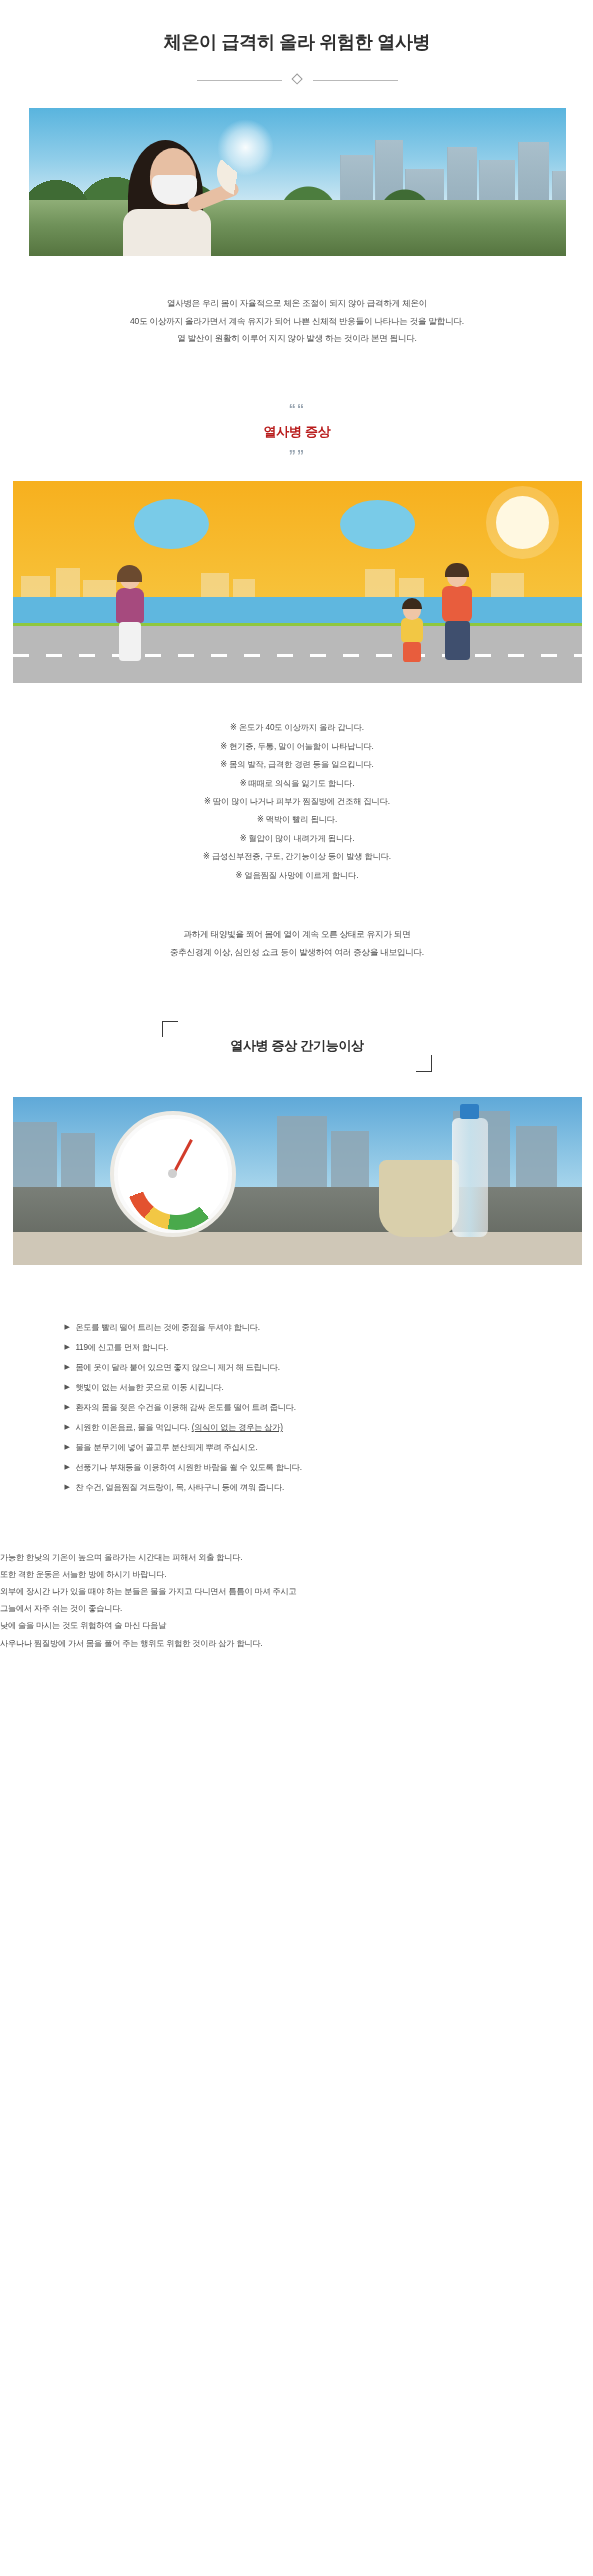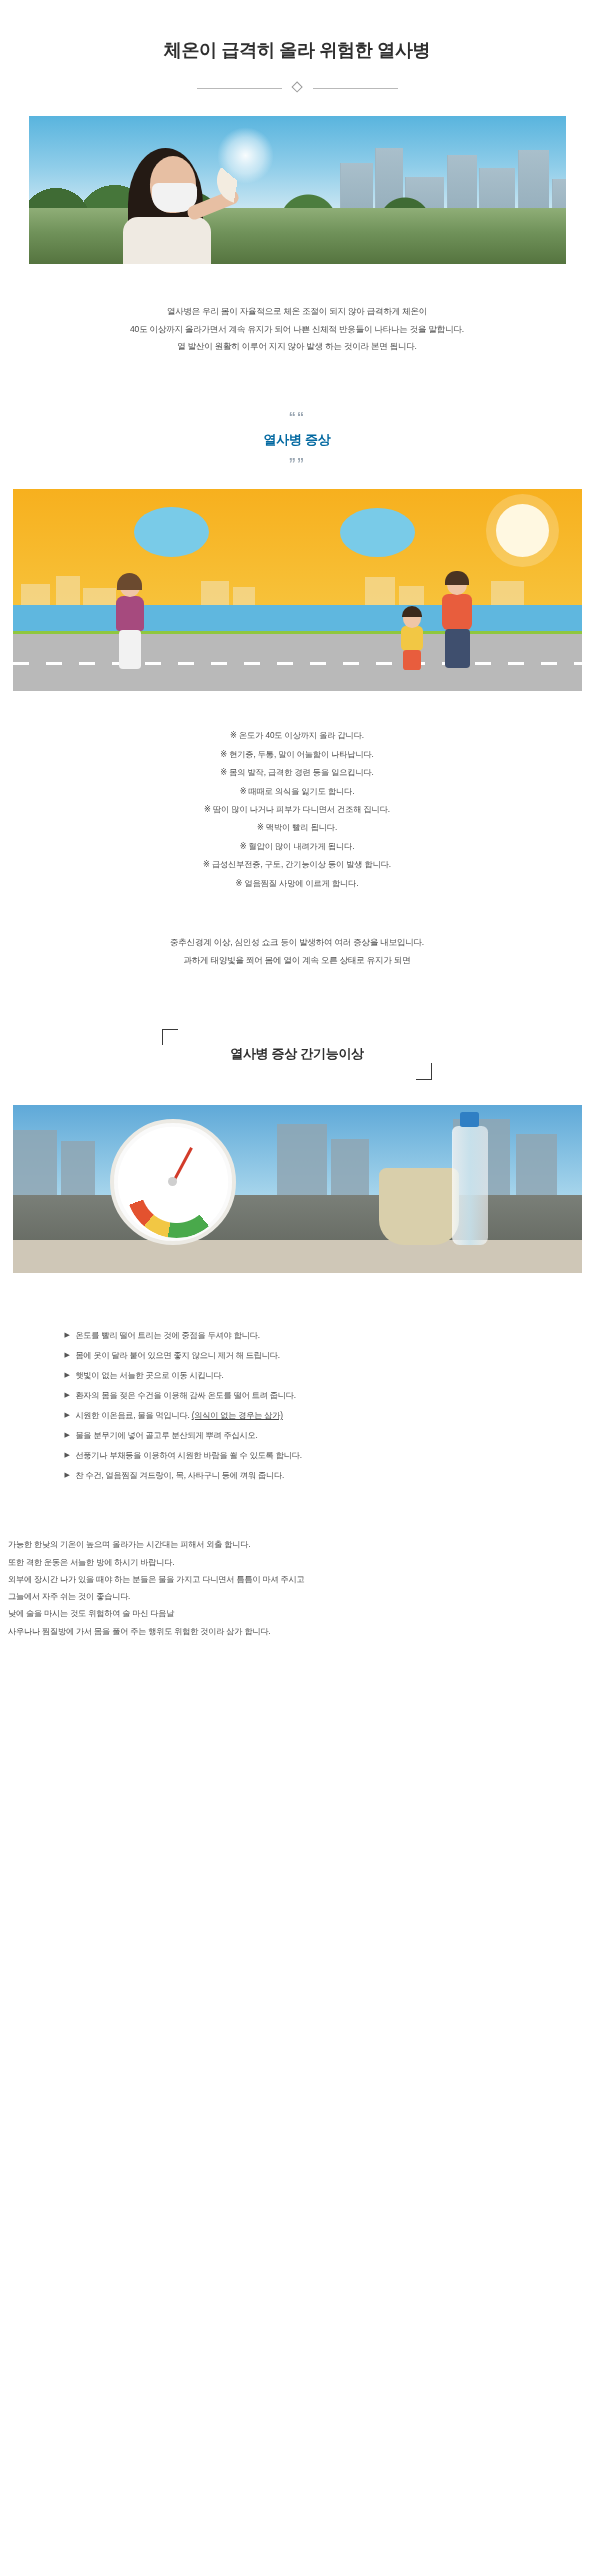--- a/index.html
+++ b/index.html
@@ -11,21 +11,21 @@
   body {
     width: 594px;
     font-family: "Liberation Sans", "DejaVu Sans", sans-serif;
     color: #3b3b3b;
   }
   .page {
     width: 594px;
     min-height: 2576px;
     position: relative;
     background: #ffffff;
-    padding: 8px;
+    padding: 0;
   }
 
   
   .title-block {
     padding-top: 30px;
     text-align: center;
   }
   .main-title {
     font-size: 18px;
     font-weight: bold;
@@ -232,21 +232,21 @@
     font-size: 14px;
     font-weight: bold;
     line-height: 1;
     letter-spacing: 1.3px;
   }
   .quote-mark.top { margin-bottom: 6.3px; }
   .quote-mark.bottom { margin-top: 7.5px; }
   .quote-title {
     font-size: 13px;
     font-weight: bold;
-    color: #0369a1;
+    color: #b91c1c;
     letter-spacing: -0.3px;
   }
 
   
   .symptom-list {
     margin-top: 36px;
     text-align: center;
     font-size: 8.2px;
     line-height: 2.25;
     color: #4a4a4a;
@@ -396,30 +396,30 @@
         <span class="head"></span>
         <span class="hair"></span>
     </div>
   </div>
 
   <div class="symptom-list">
     <div>※ 온도가 40도 이상까지 올라 갑니다.</div>
     <div>※ 현기증, 두통, 말이 어눌함이 나타납니다.</div>
     <div>※ 몸의 발작, 급격한 경련 등을 일으킵니다.</div>
     <div>※ 때때로 의식을 잃기도 합니다.</div>
-    <div>※ 땀이 많이 나거나 피부가 다니면서 건조해 집니다.</div>
+    <div>※ 땀이 많이 나거나 피부가 찜질방에 건조해 집니다.</div>
     <div>※ 맥박이 빨리 됩니다.</div>
     <div>※ 혈압이 많이 내려가게 됩니다.</div>
     <div>※ 급성신부전증, 구토, 간기능이상 등이 발생 합니다.</div>
     <div>※ 얼음찜질 사망에 이르게 합니다.</div>
   </div>
 
   <div class="para para-2">
+    <div>과하게 태양빛을 쬐어 몸에 열이 계속 오른 상태로 유지가 되면</div>
     <div>중추신경계 이상, 심인성 쇼크 등이 발생하여 여러 증상을 내보입니다.</div>
-    <div>과하게 태양빛을 쬐어 몸에 열이 계속 오른 상태로 유지가 되면</div>
   </div>
 
   <div class="bracket-head">
     <span class="corner tl"></span>
     <span class="corner br"></span>
     <div class="bracket-title">열사병 증상 간기능이상</div>
   </div>
 
   <div class="photo photo-3" style="margin-top:25px;">
     <div class="p3-sky"></div>
@@ -444,20 +444,24 @@
     </div>
   </div>
 
   <div class="tip-list">
     <div class="tip-row">
       <span class="tip-arrow">▶</span>
       <span class="tip-text">온도를 빨리 떨어 트리는 것에 중점을 두셔야 합니다.</span>
     </div>
     <div class="tip-row">
       <span class="tip-arrow">▶</span>
+      <span class="tip-text">119에 신고를 먼저 합니다.</span>
+    </div>
+    <div class="tip-row">
+      <span class="tip-arrow">▶</span>
       <span class="tip-text">몸에 옷이 달라 붙어 있으면 좋지 않으니 제거 해 드립니다.</span>
     </div>
     <div class="tip-row">
       <span class="tip-arrow">▶</span>
       <span class="tip-text">햇빛이 없는 서늘한 곳으로 이동 시킵니다.</span>
     </div>
     <div class="tip-row">
       <span class="tip-arrow">▶</span>
       <span class="tip-text">환자의 몸을 젖은 수건을 이용해 감싸 온도를 떨어 트려 줍니다.</span>
     </div>

